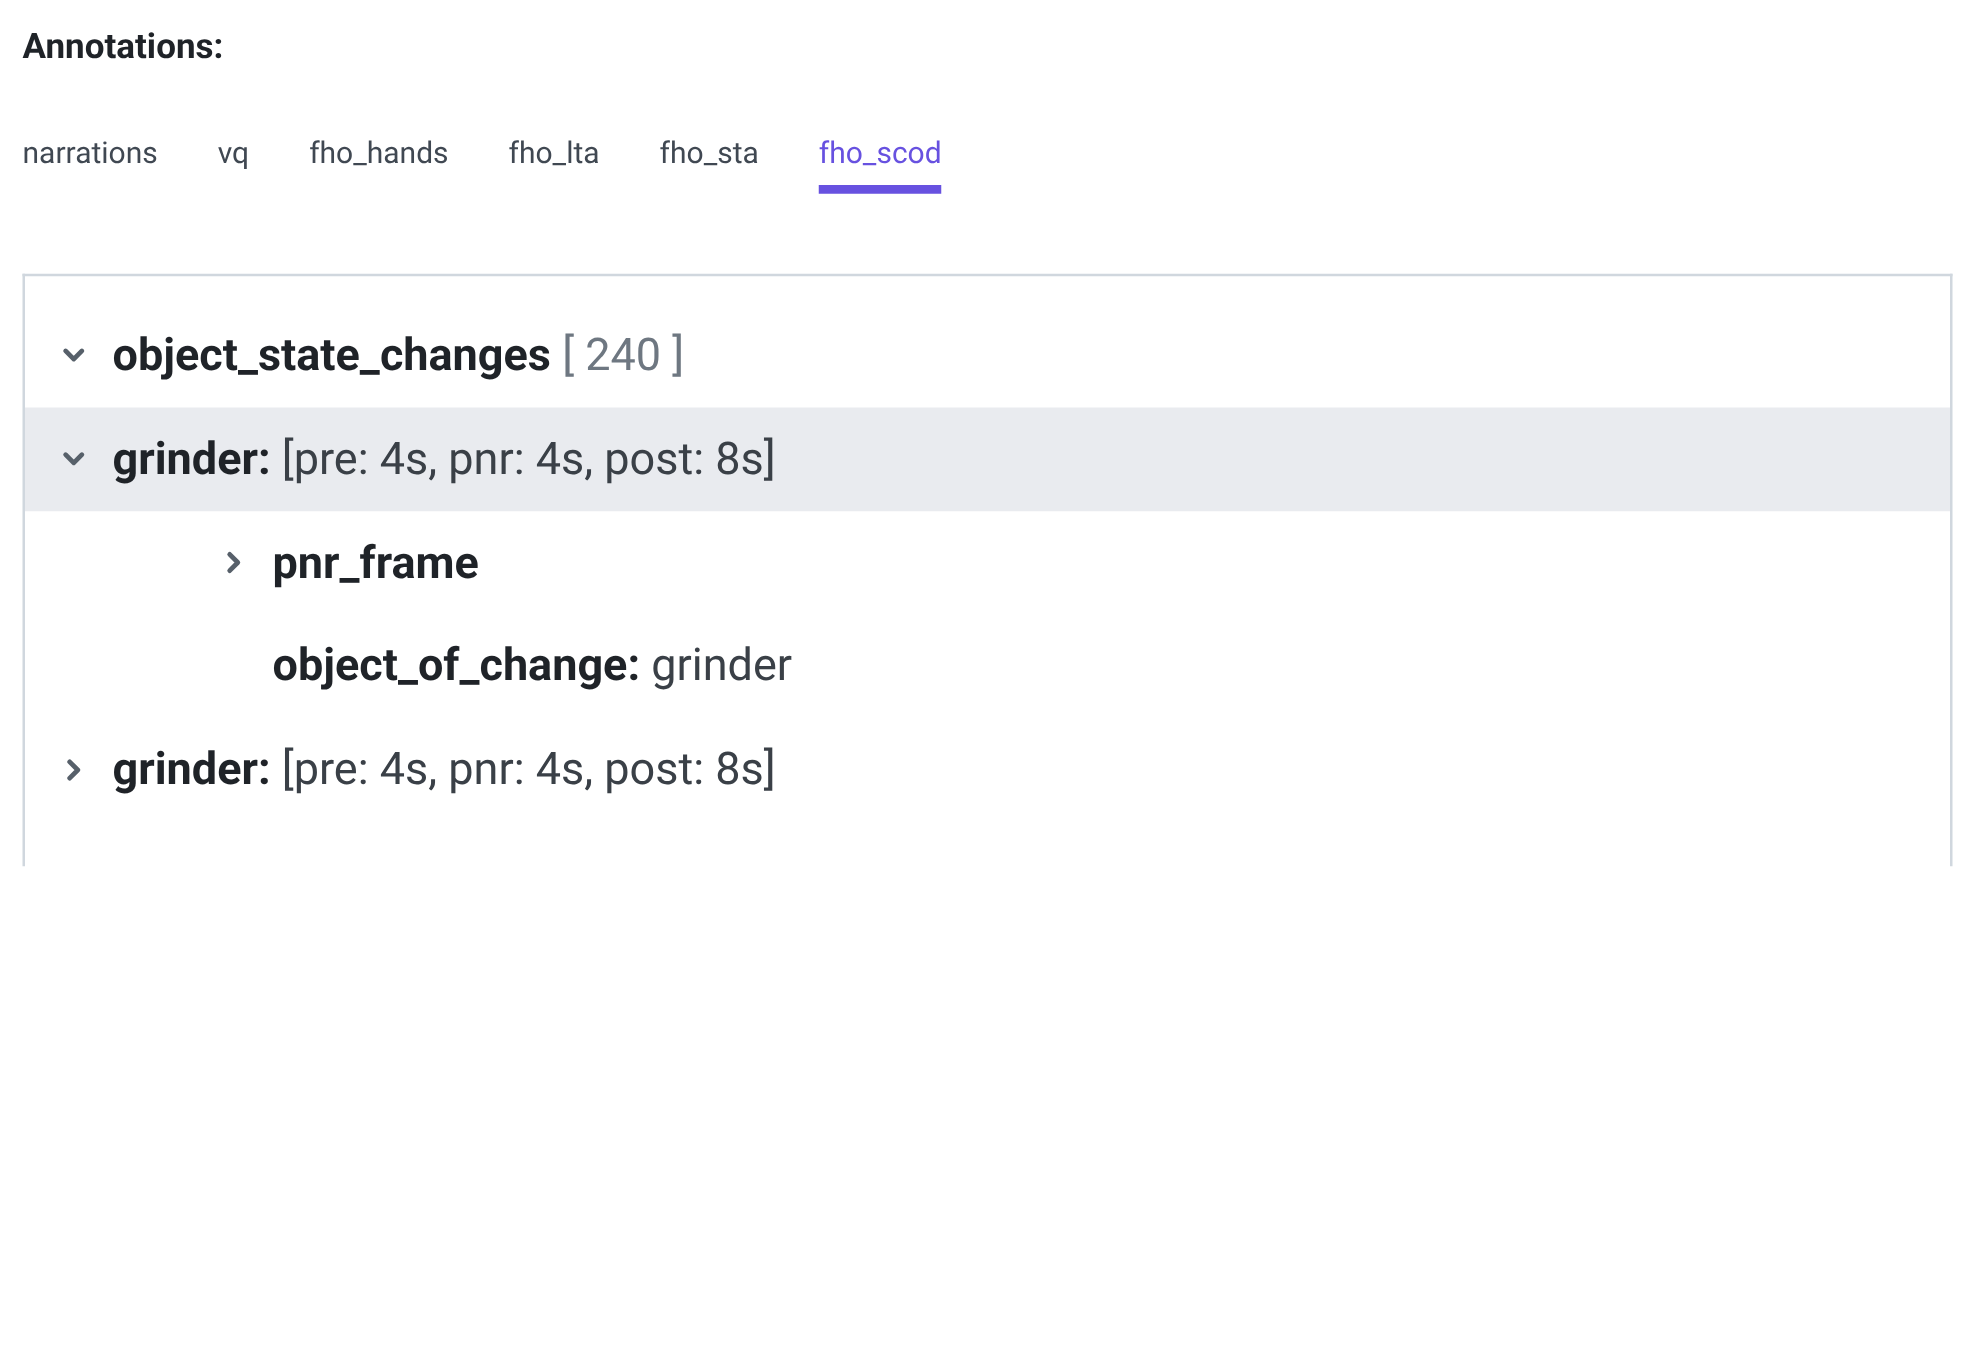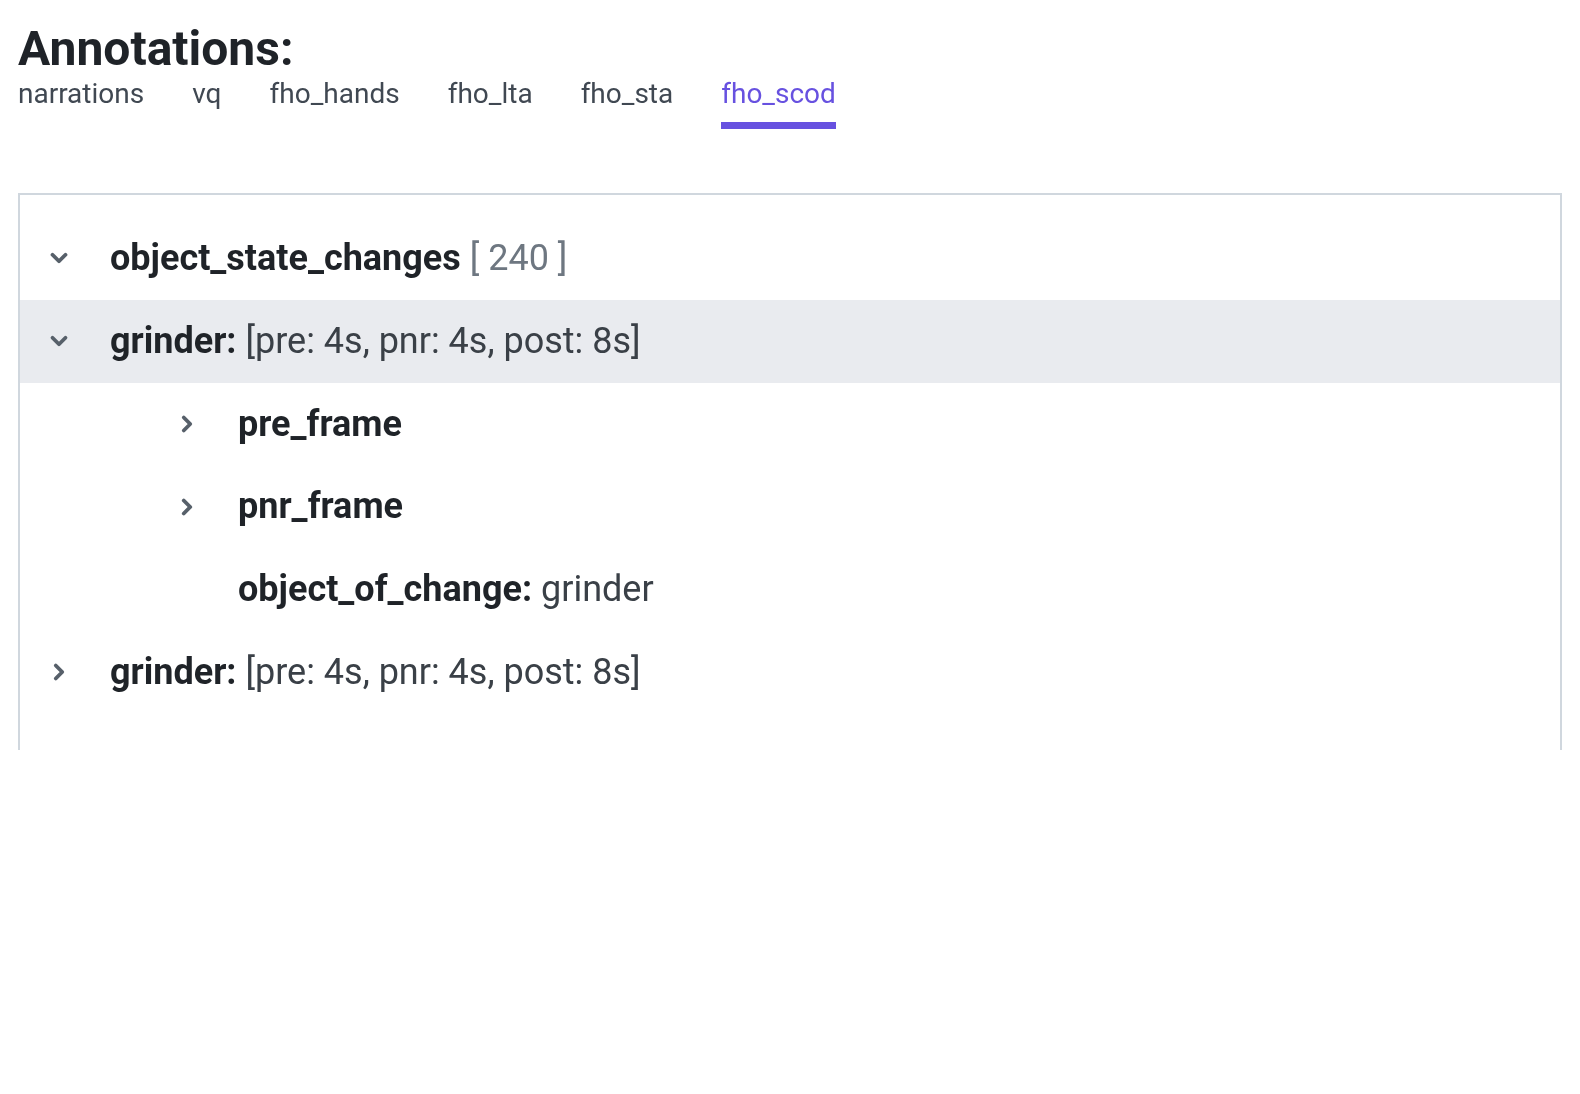--- a/index.html
+++ b/index.html
@@ -5,28 +5,29 @@
   * { box-sizing: border-box; margin: 0; padding: 0; }
   body {
     font-family: -apple-system, BlinkMacSystemFont, "Segoe UI", Roboto, Helvetica, Arial, sans-serif;
     background: #fff;
     color: #1f2328;
     padding: 20px 18px;
     font-size: 34px;
   }
   .section-title {
     font-weight: 700;
-    font-size: 48px;
+    font-size: 28px;
+    margin-bottom: 55px;
     color: #1f2328;
   }
   .tabs {
     display: flex;
     gap: 48px;
     margin-bottom: 64px;
-    font-size: 28px;
+    font-size: 24px;
     color: #57606a;
   }
   .tab {
     cursor: pointer;
     padding-bottom: 12px;
     color: #404852;
   }
   .tab.active {
     color: #6751e0;
     border-bottom: 7px solid #6751e0;
@@ -53,21 +54,21 @@
     flex-shrink: 0;
     color: #57606a;
     display: inline-flex;
     align-items: center;
     justify-content: center;
   }
   .chev svg { width: 26px; height: 26px; }
   .indent-1 { padding-left: 24px; }
   .indent-2 { }
   .indent-3 { padding-left: 152px; }
-  .key { font-weight: 700; color: #1f2328; margin-left: 20px; }
+  .key { font-weight: 700; color: #1f2328; }
   .meta { color: #6e7781; font-weight: 400; }
   .value { color: #3a4047; font-weight: 400; }
   .spacer { display:inline-block; width:30px; flex-shrink:0; }
 </style>
 </head>
 <body>
 
 <div class="section-title">Annotations:</div>
 
 <div class="tabs">
@@ -98,28 +99,20 @@
       <svg viewBox="0 0 24 24" fill="none" stroke="currentColor" stroke-width="3.5" stroke-linecap="round" stroke-linejoin="round">
           <polyline points="6 9 12 15 18 9"></polyline>
         </svg>
     </span>
     <span>
       <span class="key"><span>grinder</span>:</span>
       <span class="value">[pre: 4s, pnr: 4s, post: 8s]</span>
     </span>
   </div>
 
-  <div class="tree-row indent-3">
-    <span class="chev">
-      <svg viewBox="0 0 24 24" fill="none" stroke="currentColor" stroke-width="3.5" stroke-linecap="round" stroke-linejoin="round">
-          <polyline points="9 6 15 12 9 18"></polyline>
-        </svg>
-    </span>
-    <span class="key">pre_frame</span>
-  </div>
 
   <div class="tree-row indent-3">
     <span class="chev">
       <svg viewBox="0 0 24 24" fill="none" stroke="currentColor" stroke-width="3.5" stroke-linecap="round" stroke-linejoin="round">
           <polyline points="9 6 15 12 9 18"></polyline>
         </svg>
     </span>
     <span class="key">pnr_frame</span>
   </div>
 

